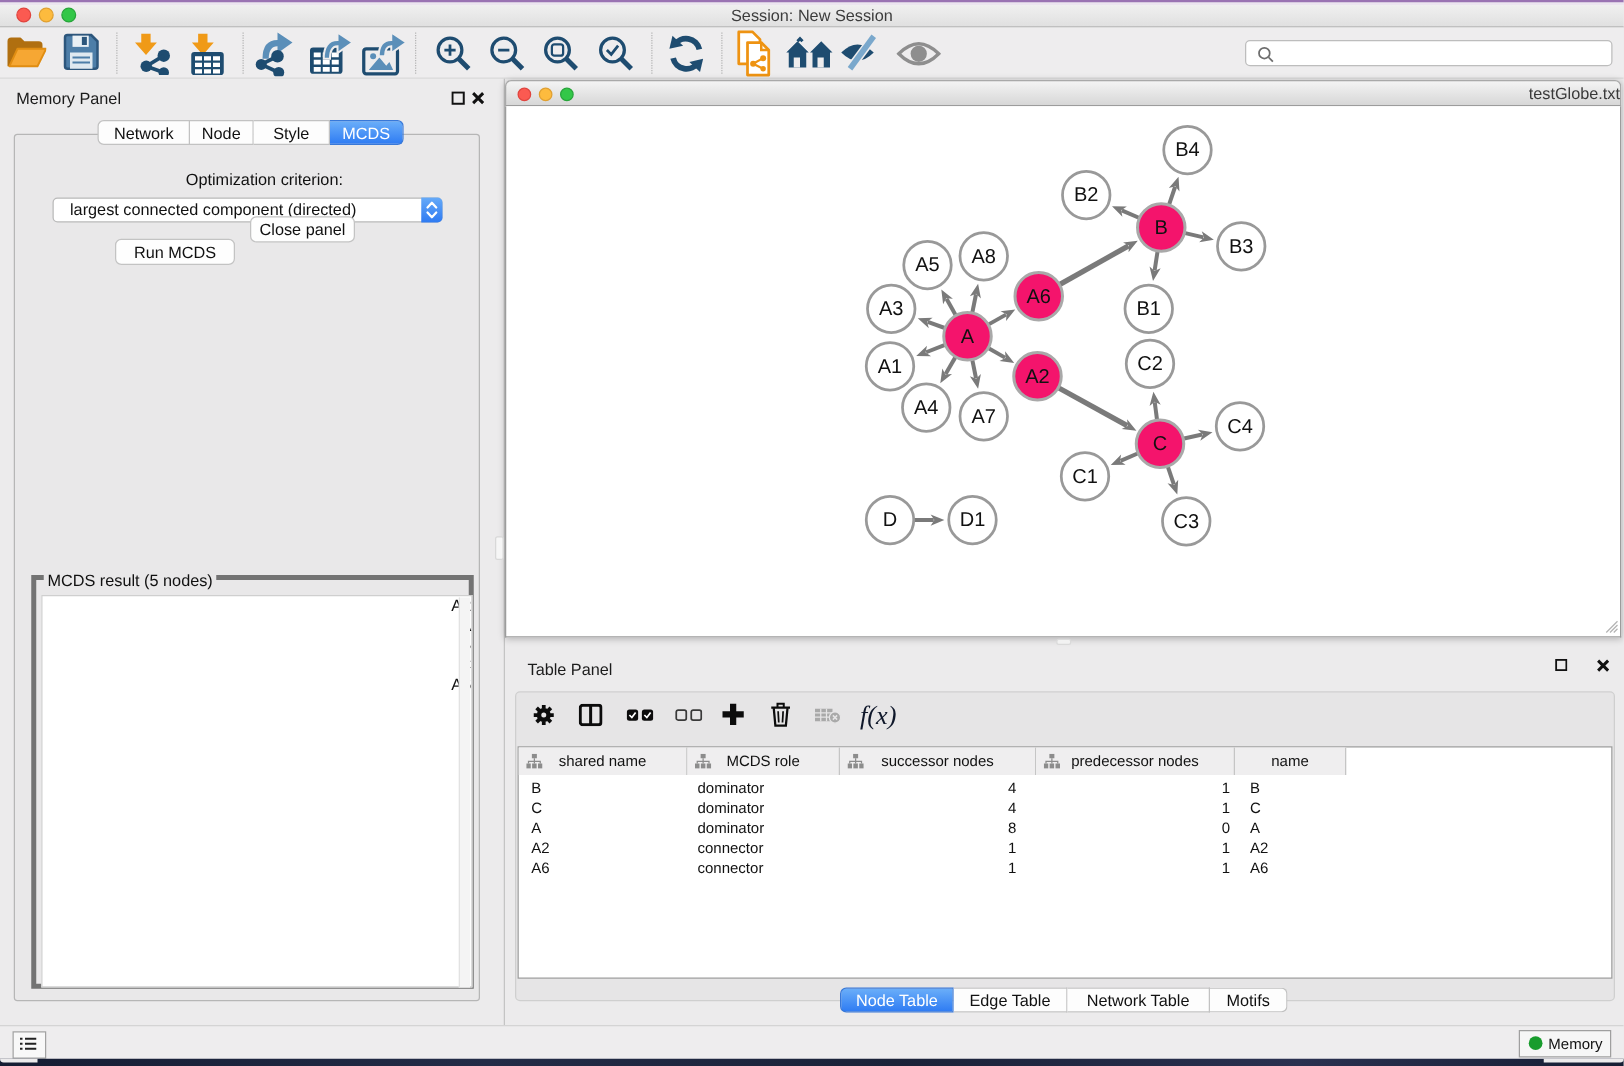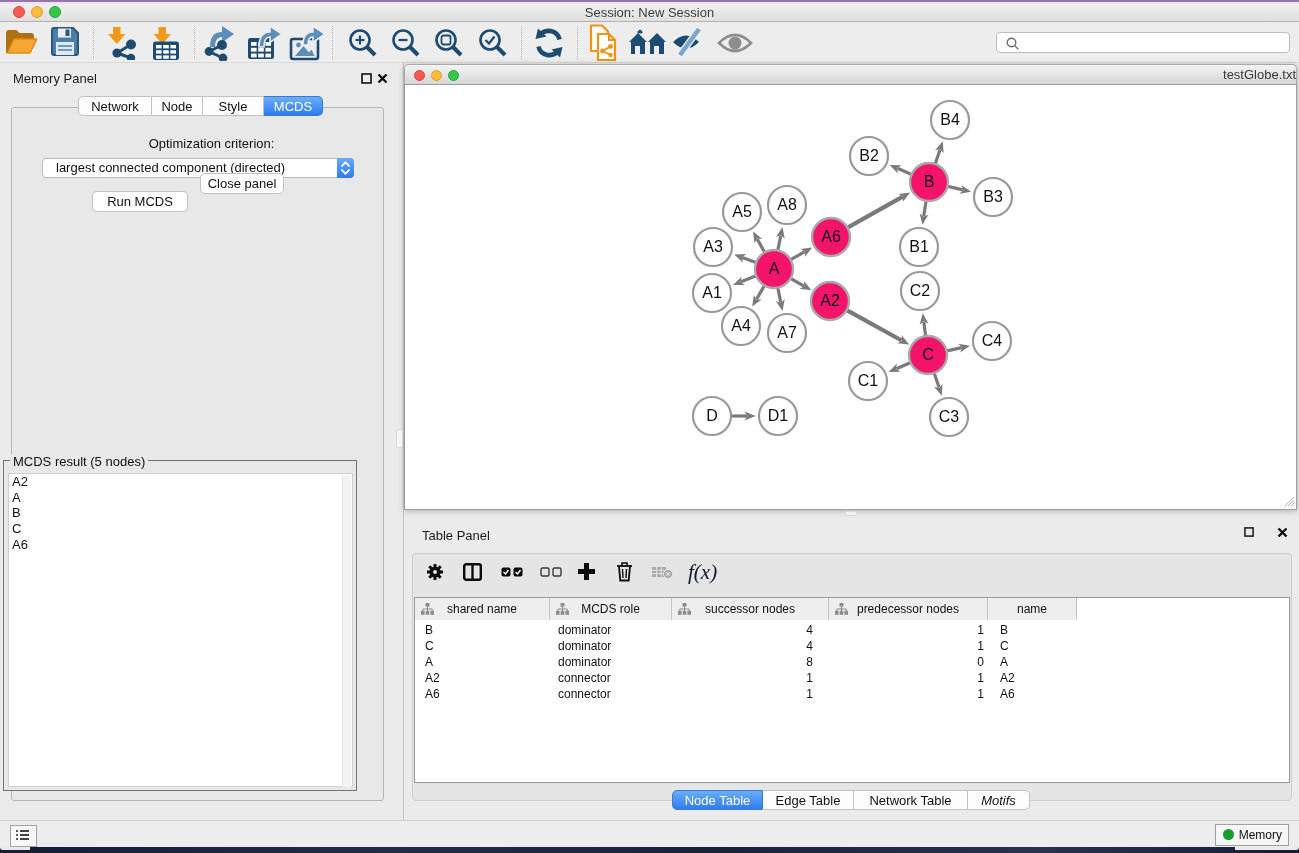--- a/index.html
+++ b/index.html
@@ -21,21 +21,21 @@
 #cp-box { left:11px; top:107px; width:373px; height:694px; background:#e9e8e9; border:1px solid #b6b6b6; border-radius:3px; }
 .tabbar { position:absolute; display:flex; }
 .tab { height:20px; background:#fdfdfd; border:1px solid #c2c2c2; border-left:none; font-size:13px; color:#111; text-align:center; line-height:19px; }
 .tab.first { border-left:1px solid #c2c2c2; border-radius:5px 0 0 5px; }
 .tab.last { border-radius:0 5px 5px 0; }
 .tab.sel { background:linear-gradient(#6aaef9,#2f7cf3); color:#fff; border-color:#3878d8; }
 #optlabel { left:0px; top:136px; width:395px; text-align:center; font-size:13px; color:#111;padding-left:28px; }
 #dropdown { left:42px; top:158px; width:312px; height:20px; background:#fff; border:1px solid #b9b9b9; border-radius:4px; font-size:13px; color:#111; line-height:18px; padding-left:13px; }
 #dd-spin { position:absolute; right:-1px; top:-1px; width:17px; height:20px; border-radius:0 4px 4px 0; background:linear-gradient(#66aaf8,#2e7af2); }
 .btn { position:absolute; height:21px; background:#fefefe; border:1px solid #c3c3c3; border-radius:5px; font-size:13px; color:#111; text-align:center; line-height:19px; }
-#fieldset { left:3px; top:460px; width:354px; height:331px; border:1px solid #737373; background:#e9e8e9; }
+#fieldset { left:25px; top:460px; width:354px; height:331px; border:4px solid #737373; background:#e9e8e9;text-align:right; }
 #legend { position:absolute; left:6px; top:-7px; background:#e9e8e9; padding:0 3px; font-size:13px; color:#111; }
 #mcdslist { position:absolute; left:4px; top:12px; width:345px; height:314px; background:#fff; border:1px solid #cfcfcf; }
 #mcdslist .row { font-size:13px; color:#111; padding-left:3px; height:15.7px; line-height:15.7px; }
 #mcdssb { position:absolute; right:1px; top:1px; width:9px; height:312px; background:#f4f4f4; border-left:1px solid #e2e2e2; }
 
 #netwin { left:404px; top:64px; width:893px; height:446px; border-radius:5px 5px 0 0; box-shadow:0 1px 6px rgba(0,0,0,0.25); }
 #nw-title { position:absolute; left:0; top:0; width:893px; height:21px; background:linear-gradient(#f4f4f4,#d7d7d7); border:1px solid #a9a9a9; border-bottom:1px solid #9c9c9c; border-radius:5px 5px 0 0; font-size:13px; color:#3a3a3a; text-align:right; line-height:20px; }
 #nw-body { position:absolute; left:0; top:21px; width:893px; height:425px; background:#fff; border:1px solid #9c9c9c; border-top:none; }
 
 #tp-title { left:422px; top:528px; font-size:13px; color:#1c1c1c; }
@@ -456,21 +456,21 @@
   <div class="trow" style="left:10px;top:88px;">A6</div>
     <div class="trow" style="left:143px;top:88px;">connector</div>
     <div class="trow" style="left:358px;top:88px;width:40px;text-align:right;">1</div>
     <div class="trow" style="left:529px;top:88px;width:40px;text-align:right;">1</div>
     <div class="trow" style="left:585px;top:88px;">A6</div>
 </div>
 <div class="tabbar" style="left:672px;top:790px;">
   <div class="tab first sel" style="width:91px;">Node Table</div>
   <div class="tab" style="width:91px;">Edge Table</div>
   <div class="tab" style="width:114px;">Network Table</div>
-  <div class="tab last" style="width:62px;font-style:italic;">Motifs</div>
+  <div class="tab last" style="width:62px;">Motifs</div>
 </div>
 
 <div class="abs" style="left:396px;top:429px;width:7px;height:19px;background:#f6f6f6;border:1px solid #d8d8d8;border-radius:2px;"></div>
 <div class="abs" style="left:845px;top:511px;width:12px;height:5px;background:#f2f2f2;border:1px solid #dadada;border-radius:2px;"></div>
 <div class="abs" style="left:845px;top:844px;width:12px;height:4px;background:#f0f0f0;border:1px solid #dcdcdc;border-radius:2px;"></div>
 <div class="abs" id="statusbar">
   <div id="listbtn"><svg width="23" height="18" viewBox="0 0 23 18">
         <g stroke="#222" stroke-width="1.7">
           <line x1="5" y1="5" x2="7" y2="5"></line>
           <line x1="9" y1="5" x2="18" y2="5"></line>

